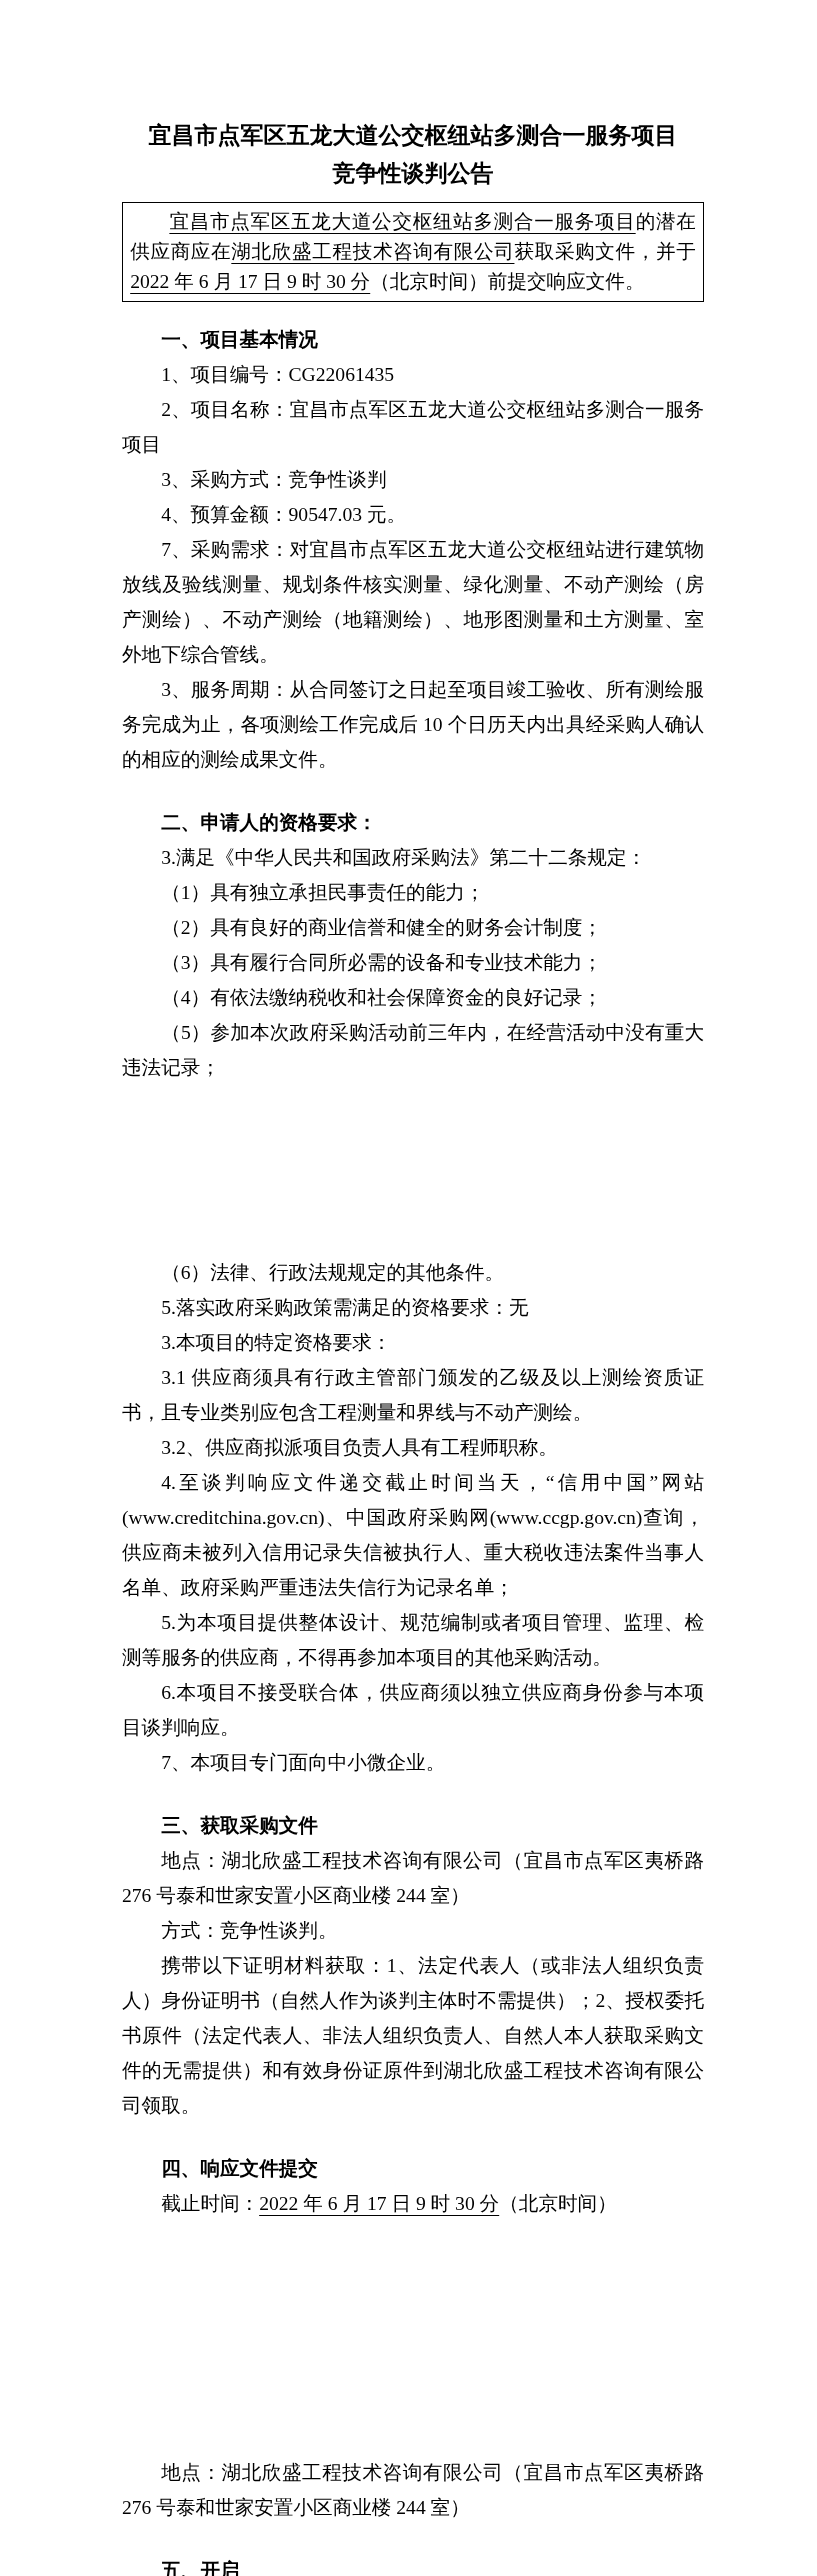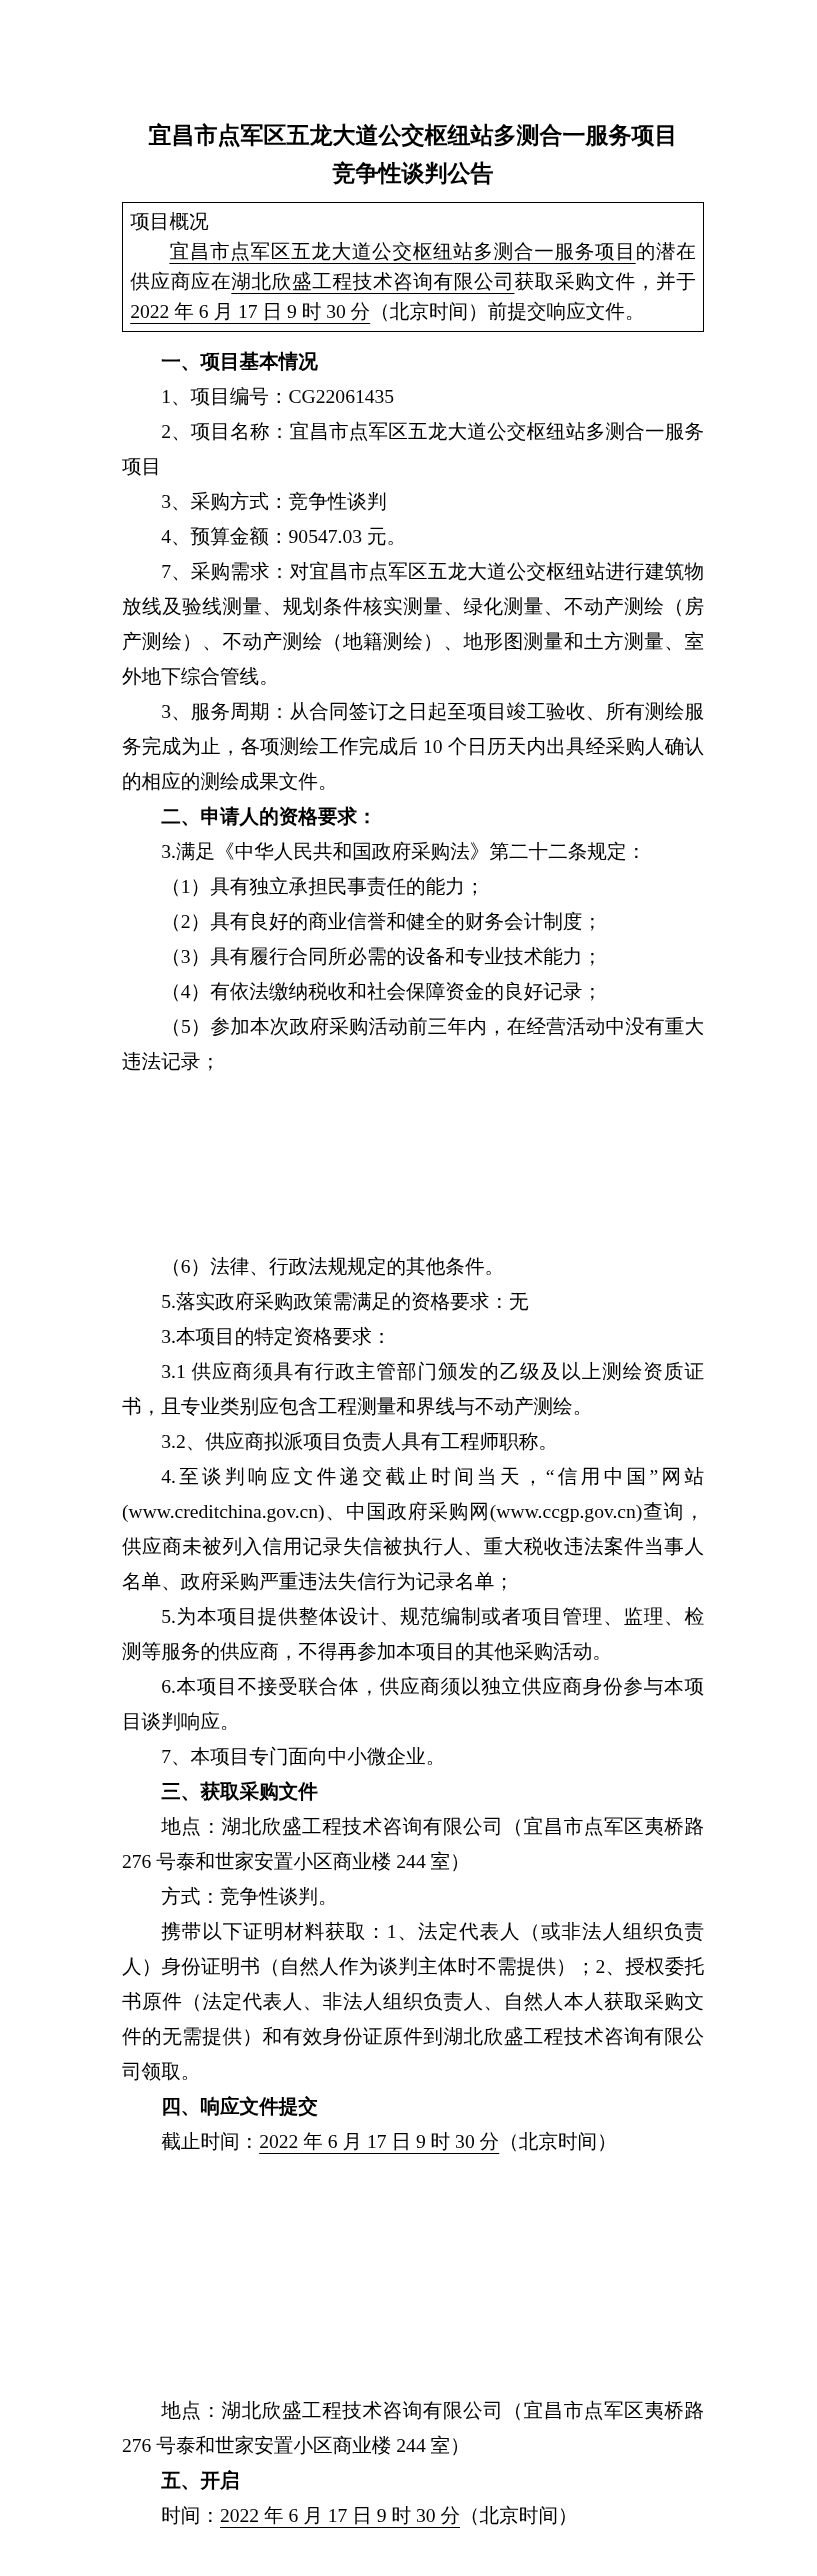--- a/index.html
+++ b/index.html
@@ -19,20 +19,21 @@
     font-family:"Liberation Serif","DejaVu Serif",serif;
     font-size:19.6px;
     line-height:35px;
     text-align:justify;
     color:#000;
   }
   .ind{ text-indent:2em; }
   .h{
     font-family:"Liberation Sans","DejaVu Sans",sans-serif;
     font-weight:700;
+    margin-top:28px;
   }
   .title{
     margin:0;
     font-family:"Liberation Sans","DejaVu Sans",sans-serif;
     font-weight:700;
     font-size:23px;
     line-height:38px;
     text-align:center;
     color:#000;
   }
@@ -42,33 +43,32 @@
     text-decoration-thickness:1px;
   }
   .box{
     border:1.5px solid #000;
     margin-top:10.3px;
     padding:4.1px 7.2px;
   }
   .box .p{ line-height:30px; }
   .gap-a{ height:170px; }
   .gap-b{ height:234px; }
-  .first-heading{ margin-top:12px; }
+  .first-heading{ margin-top:20px; }
 </style>
 </head>
 <body>
 
 <div class="page">
   <div class="content">
 
     <p class="title">宜昌市点军区五龙大道公交枢纽站多测合一服务项目</p>
     <p class="title">竞争性谈判公告</p>
 
     <div class="box">
-      <p class="p">项目概况</p>
       <p class="p ind"><span class="u">宜昌市点军区五龙大道公交枢纽站多测合一服务项目</span><span>的潜在供应商应在</span><span class="u">湖北欣盛工程技术咨询有限公司</span><span>获取采购文件，并于 </span><span class="u">2022 年 6 月 17 日 9 时 30 分</span><span>（北京时间）前提交响应文件。</span></p>
     </div>
 
     <p class="p ind h first-heading">一、项目基本情况</p>
     <p class="p ind">1、项目编号：CG22061435</p>
     <p class="p ind">2、项目名称：宜昌市点军区五龙大道公交枢纽站多测合一服务项目</p>
     <p class="p ind">3、采购方式：竞争性谈判</p>
     <p class="p ind">4、预算金额：90547.03 元。</p>
     <p class="p ind">7、采购需求：对宜昌市点军区五龙大道公交枢纽站进行建筑物放线及验线测量、规划条件核实测量、绿化测量、不动产测绘（房产测绘）、不动产测绘（地籍测绘）、地形图测量和土方测量、室外地下综合管线。</p>
     <p class="p ind">3、服务周期：从合同签订之日起至项目竣工验收、所有测绘服务完成为止，各项测绘工作完成后 10 个日历天内出具经采购人确认的相应的测绘成果文件。</p>

